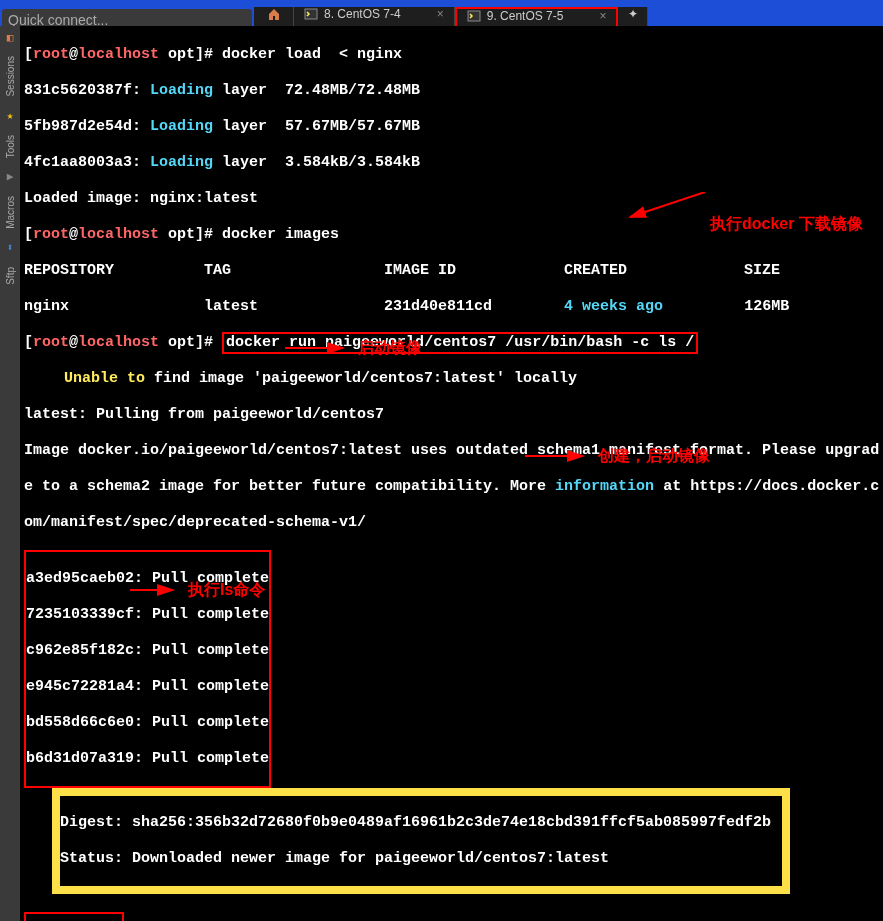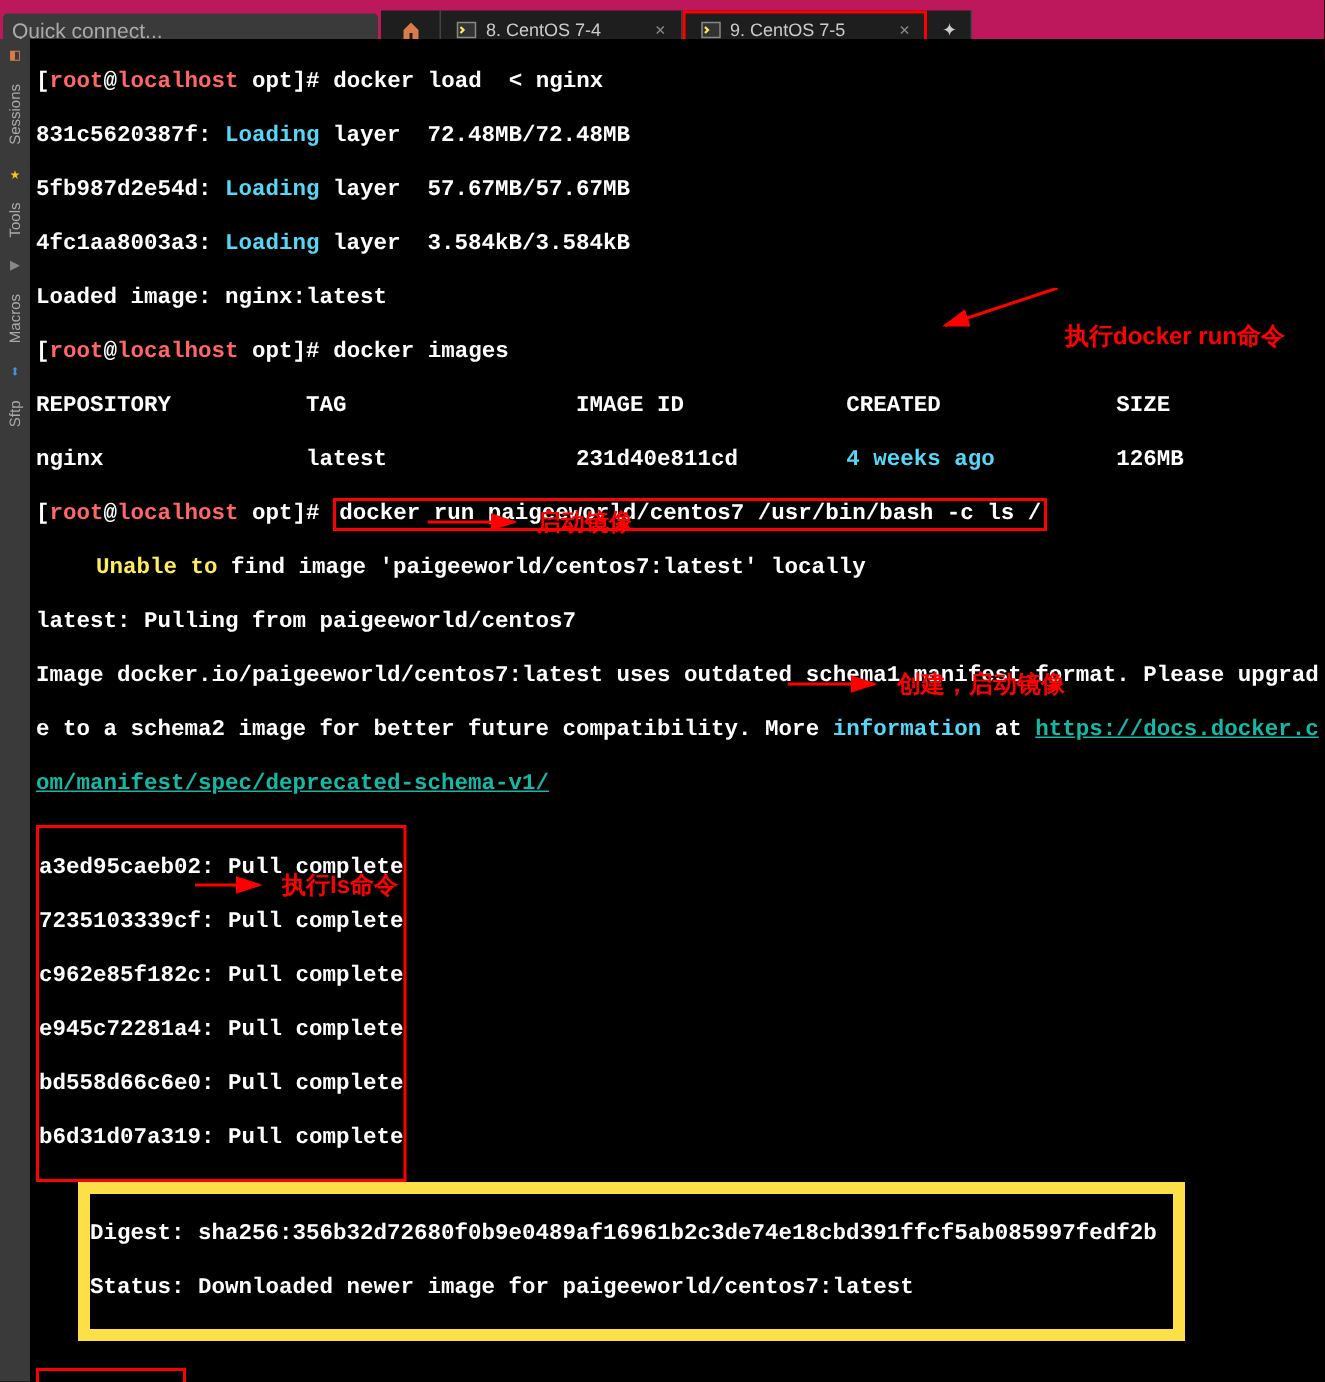--- a/index.html
+++ b/index.html
@@ -1,41 +1,41 @@
 <!DOCTYPE html>
 <html><head>
 <meta charset="utf-8">
 <style>
 * { margin:0; padding:0; box-sizing:border-box; }
 body { width:883px; height:921px; background:#000; font-family:"Consolas","Courier New",monospace; font-size:15px; color:#fff; overflow:hidden; font-weight:bold; }
-.topbar { display:flex; align-items:center; background:#be185d; height:40px; }
+.topbar { display:flex; align-items:center; background:#1d4ed8; height:40px; }
 .quick-connect { width:250px; height:22px; margin:2px; padding:2px 6px; background:#3a3a3a; color:#aaa; border-radius:3px; font-size:14px; font-weight:normal; font-family:sans-serif; display:flex; align-items:center; }
 .tabs { display:flex; flex:1; }
-.tab { display:flex; align-items:center; padding:0 10px; height:26px; background:#1e1e1e; border-right:1px solid #444; font-size:12px; font-weight:normal; font-family:sans-serif; color:#ccc; gap:6px; position:relative; }
+.tab { display:flex; align-items:flex-start; padding:0 10px; height:26px; background:#1e1e1e; border-right:1px solid #444; font-size:12px; font-weight:normal; font-family:sans-serif; color:#ccc; gap:6px; position:relative; }
 .tab.home { width:40px; justify-content:center; }
 .tab.active { border:2px solid #ff0000; }
 .tab .close { margin-left:30px; color:#888; }
 .tab .newtab { color:#ccc; }
 .tab-icon { width:14px; height:14px; display:inline-flex; align-items:center; justify-content:center; }
 .sidebar { position:absolute; left:0; top:26px; width:20px; height:895px; background:#3a3a3a; display:flex; flex-direction:column; align-items:center; padding-top:4px; gap:4px; }
 .side-item { writing-mode:vertical-rl; transform:rotate(180deg); font-size:10px; color:#aaa; font-family:sans-serif; font-weight:normal; padding:8px 0; }
 .side-icon { width:14px; height:14px; font-size:11px; display:flex; align-items:center; justify-content:center; }
 .terminal { position:absolute; left:20px; top:26px; width:863px; height:900px; background:#000; padding:2px 4px; line-height:18px; white-space:pre; }
 .line { height:18px; }
 .bracket { color:#fff; }
 .user { color:#ff6666; }
 .at { color:#fff; }
 .host { color:#ff6666; }
 .path { color:#fff; }
 .cmd { color:#fff; }
 .loading { color:#55d8f8; }
 .created-col { color:#55d8f8; }
 .unable { color:#ffec5c;margin-left:40px; }
 .info { color:#55d8f8; }
-.link { color:#14b8a6; text-decoration:underline; }
+.link { color:#ffffff; }
 .redbox { border:2px solid #ff0000; display:inline-block; padding:0 2px; margin:-2px 0; }
 .arrow { position:absolute; }
 .arrow svg { display:block; }
 .redtext { color:#ff0000; font-family:"Microsoft YaHei",sans-serif; font-size:16px; }
 </style>
 </head>
 <body>
 
 <div class="topbar">
   <div class="quick-connect">Quick connect...</div>
@@ -143,21 +143,21 @@
 <div class="arrow" style="left:620px; top:192px;">
   <svg width="90" height="30">
       <defs>
         <marker id="ah1" markerWidth="10" markerHeight="10" refX="8" refY="3" orient="auto">
           <path d="M0,0 L0,6 L9,3 z" fill="#ff0000"></path>
         </marker>
       </defs>
       <line x1="85" y1="0" x2="10" y2="25" stroke="#ff0000" stroke-width="2" marker-end="url(#ah1)"></line>
     </svg>
 </div>
-<span class="redtext" style="position:absolute; left:710px; top:214px;">执行docker run命令</span>
+<span class="redtext" style="position:absolute; left:710px; top:214px;">执行docker 下载镜像</span>
 
 <div class="arrow" style="left:285px; top:342px;">
   <svg width="70" height="12">
       <defs>
         <marker id="ah2" markerWidth="10" markerHeight="10" refX="8" refY="3" orient="auto">
           <path d="M0,0 L0,6 L9,3 z" fill="#ff0000"></path>
         </marker>
       </defs>
       <line x1="0" y1="6" x2="58" y2="6" stroke="#ff0000" stroke-width="2" marker-end="url(#ah2)"></line>
     </svg>

